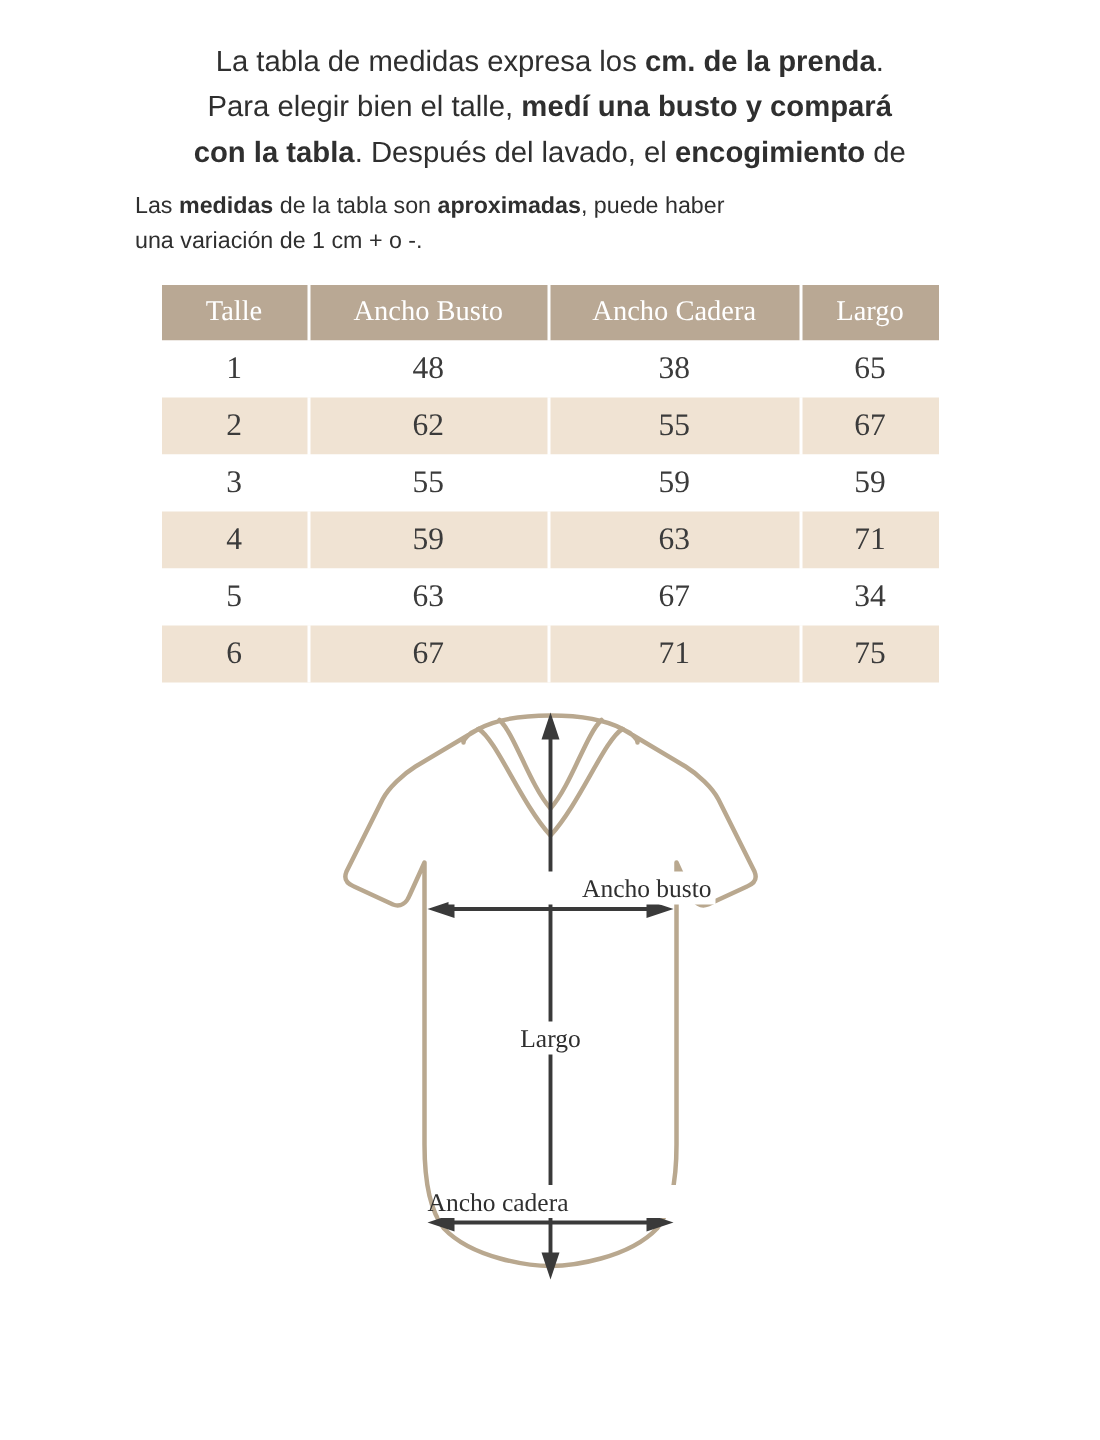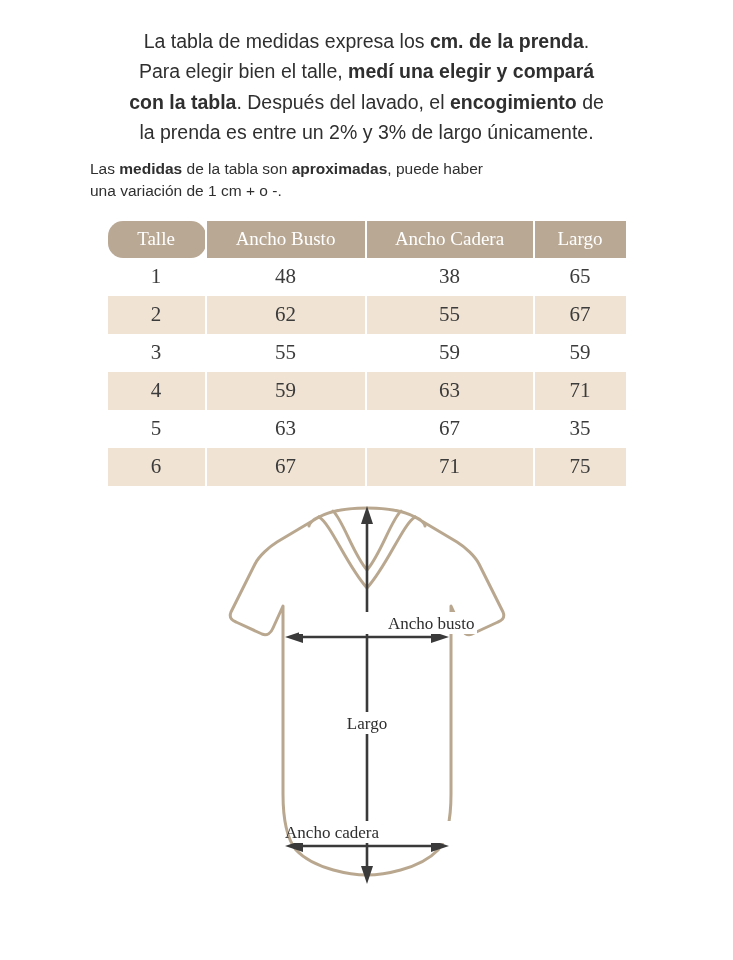--- a/index.html
+++ b/index.html
@@ -68,21 +68,21 @@
     text-align: center;
     font-size: 21px;
     padding: 6px 4px 7px 4px;
     border-right: 2px solid #ffffff;
     color: #3b3b3b;
   }
   table.size-table td:last-child { border-right: none; }
   table.size-table tr.odd td { background: #ffffff; }
   table.size-table tr.even td { background: #f0e3d3; }
 
-  .col-talle { width: 98px; border-radius: 15px; }
+  .col-talle { width: 98px; }
   .col-busto { width: 160px; }
   .col-cadera { width: 168px; }
   .col-largo { width: 92px; }
 
   .diagram {
     position: relative;
     width: 733px;
     height: 400px;
     margin-top: 8px;
   }
@@ -94,23 +94,22 @@
   }
 </style>
 </head>
 <body>
 
 <div class="page">
 
 
   <div class="intro">
     <span>La tabla de medidas expresa los </span><b>cm. de la prenda</b><span>.</span><br>
-    <span>Para elegir bien el talle, </span><b>medí una elegir y compará</b><br>
+    <span>Para elegir bien el talle, </span><b>medí una busto y compará</b><br>
     <b>con la tabla</b><span>. Después del lavado, el </span><b>encogimiento</b><span> de</span><br>
-    <span>la prenda es entre un 2% y 3% de largo únicamente.</span>
   </div>
 
   <div class="subnote">
     <span>Las </span><b>medidas</b><span> de la tabla son </span><b>aproximadas</b><span>, puede haber</span><br>
     <span>una variación de 1 cm + o -.</span>
   </div>
 
   <div class="table-wrap">
     <table class="size-table">
       <thead>
@@ -143,21 +142,21 @@
         <tr class="even">
           <td>4</td>
           <td>59</td>
           <td>63</td>
           <td>71</td>
         </tr>
         <tr class="odd">
           <td>5</td>
           <td>63</td>
           <td>67</td>
-          <td>35</td>
+          <td>34</td>
         </tr>
         <tr class="even">
           <td>6</td>
           <td>67</td>
           <td>71</td>
           <td>75</td>
         </tr>
       </tbody>
     </table>
   </div>

